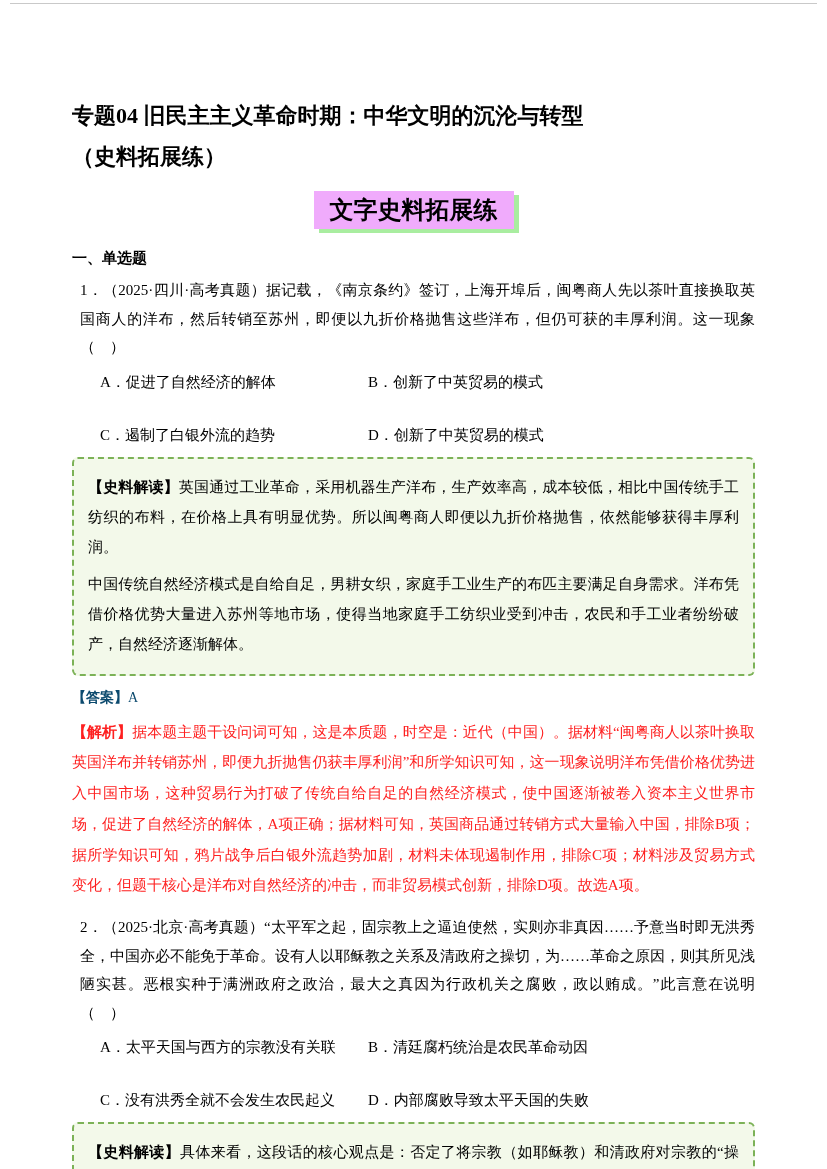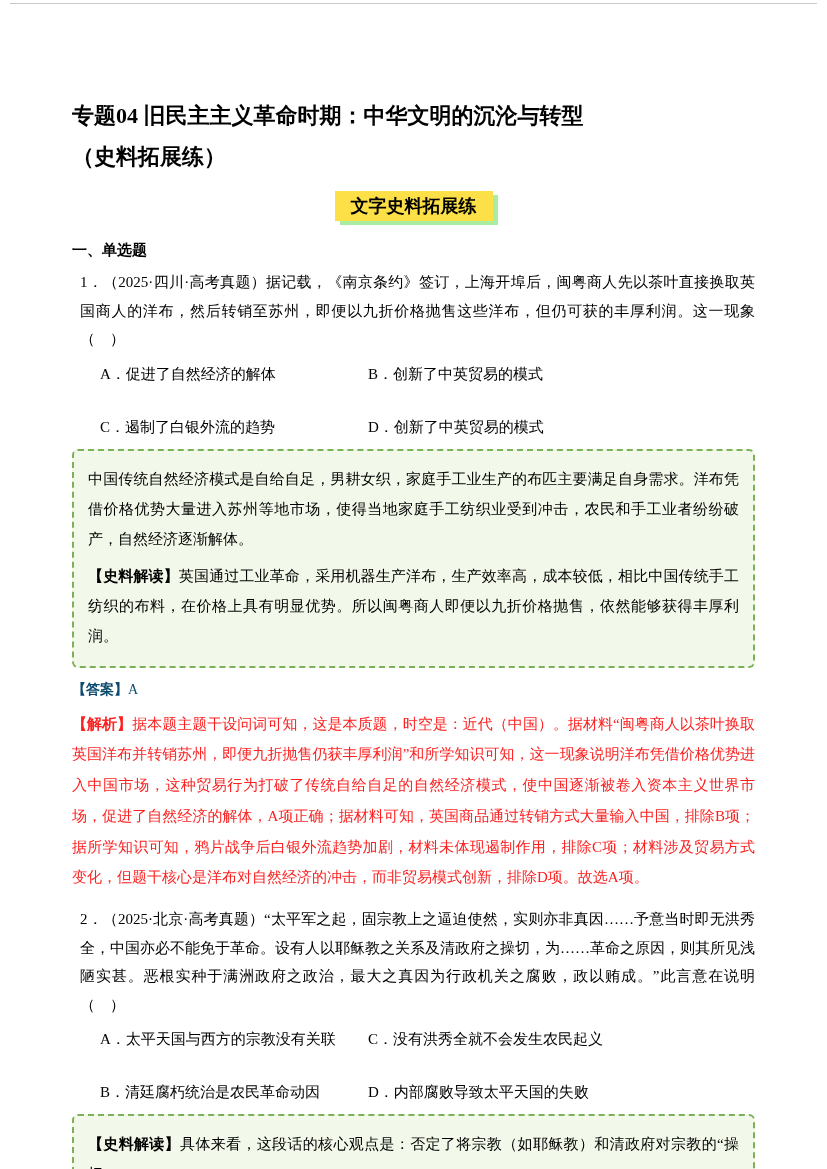--- a/index.html
+++ b/index.html
@@ -27,24 +27,24 @@
     font-size: 22px;
     font-weight: bold;
     line-height: 1.85;
   }
   .banner-wrap {
     text-align: center;
     margin-top: 14px;
   }
   .banner {
     display: inline-block;
-    background: #fde047;
+    background: #f0abfc;
     box-shadow: 5px 4px 0 #a9eda0;
     padding: 3px 16px;
-    font-size: 18px;
+    font-size: 24px;
     font-weight: bold;
     color: #000;
   }
   .section-heading {
     font-weight: bold;
     font-size: 15px;
     margin: 20px 0 4px 0;
   }
   .stem {
     font-size: 15px;
@@ -110,36 +110,36 @@
     <p class="stem">1．（2025·四川·高考真题）据记载，《南京条约》签订，上海开埠后，闽粤商人先以茶叶直接换取英国商人的洋布，然后转销至苏州，即便以九折价格抛售这些洋布，但仍可获的丰厚利润。这一现象（　）</p>
 
     <div class="options">
       <div class="option">A．促进了自然经济的解体</div>
       <div class="option">B．创新了中英贸易的模式</div>
       <div class="option">C．遏制了白银外流的趋势</div>
       <div class="option">D．创新了中英贸易的模式</div>
     </div>
 
     <div class="interp-box">
+      <p><b class="interp-label">【史料解读】</b><span>英国通过工业革命，采用机器生产洋布，生产效率高，成本较低，相比中国传统手工纺织的布料，在价格上具有明显优势。所以闽粤商人即便以九折价格抛售，依然能够获得丰厚利润。</span></p>
       <p>中国传统自然经济模式是自给自足，男耕女织，家庭手工业生产的布匹主要满足自身需求。洋布凭借价格优势大量进入苏州等地市场，使得当地家庭手工纺织业受到冲击，农民和手工业者纷纷破产，自然经济逐渐解体。</p>
-      <p><b class="interp-label">【史料解读】</b><span>英国通过工业革命，采用机器生产洋布，生产效率高，成本较低，相比中国传统手工纺织的布料，在价格上具有明显优势。所以闽粤商人即便以九折价格抛售，依然能够获得丰厚利润。</span></p>
     </div>
 
     <p class="answer"><b>【答案】</b><span>A</span></p>
 
     <p class="analysis"><b>【解析】</b><span>据本题主题干设问词可知，这是本质题，时空是：近代（中国）。据材料“闽粤商人以茶叶换取英国洋布并转销苏州，即便九折抛售仍获丰厚利润”和所学知识可知，这一现象说明洋布凭借价格优势进入中国市场，这种贸易行为打破了传统自给自足的自然经济模式，使中国逐渐被卷入资本主义世界市场，促进了自然经济的解体，A项正确；据材料可知，英国商品通过转销方式大量输入中国，排除B项；据所学知识可知，鸦片战争后白银外流趋势加剧，材料未体现遏制作用，排除C项；材料涉及贸易方式变化，但题干核心是洋布对自然经济的冲击，而非贸易模式创新，排除D项。故选A项。</span></p>
   </section>
 
   <section>
     <p class="stem">2．（2025·北京·高考真题）“太平军之起，固宗教上之逼迫使然，实则亦非真因……予意当时即无洪秀全，中国亦必不能免于革命。设有人以耶稣教之关系及清政府之操切，为……革命之原因，则其所见浅陋实甚。恶根实种于满洲政府之政治，最大之真因为行政机关之腐败，政以贿成。”此言意在说明（　）</p>
 
     <div class="options">
       <div class="option">A．太平天国与西方的宗教没有关联</div>
+      <div class="option">B．清廷腐朽统治是农民革命动因</div>
       <div class="option">C．没有洪秀全就不会发生农民起义</div>
-      <div class="option">B．清廷腐朽统治是农民革命动因</div>
       <div class="option">D．内部腐败导致太平天国的失败</div>
     </div>
 
     <div class="interp-box">
       <p><b class="interp-label">【史料解读】</b><span>具体来看，这段话的核心观点是：否定了将宗教（如耶稣教）和清政府对宗教的“操切”</span></p>
     </div>
   </section>
 
 </div>
 

